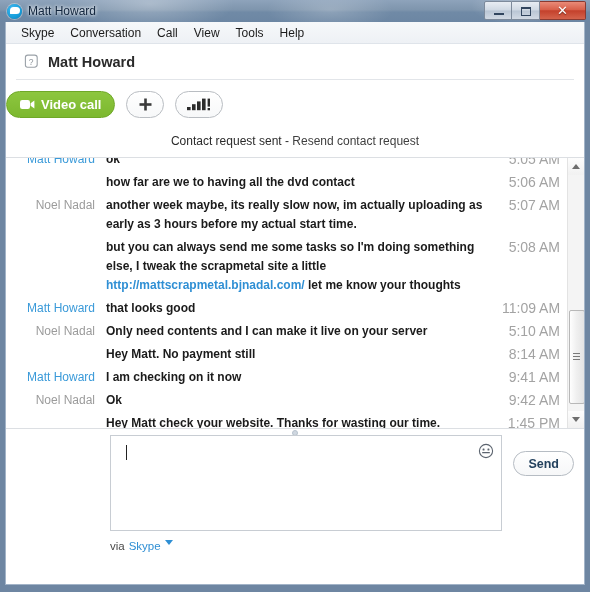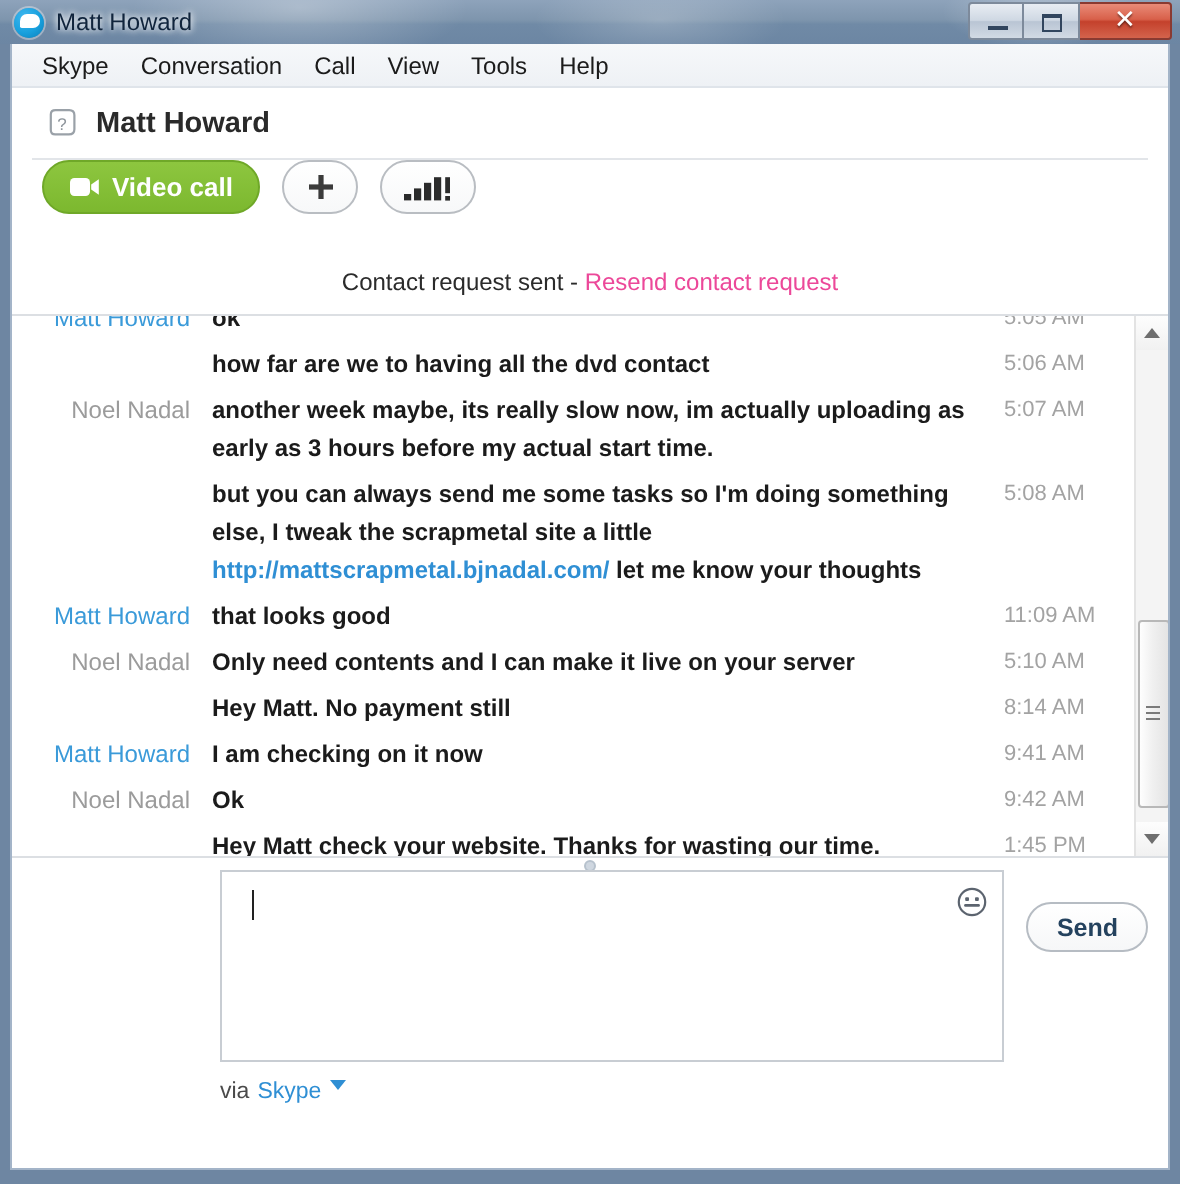--- a/index.html
+++ b/index.html
@@ -171,21 +171,22 @@
   #header-rule {
     height: 1px;
     background: #e2e5e9;
     margin: 0 10px;
   }
 
   
   #actions {
     height: 48px;
     display: flex;
-    padding-left: 15px;
+    align-items: center;
+    padding-left: 0;
     box-sizing: border-box;
     gap: 11px;
     background: #ffffff;
   }
   .gbtn {
     height: 27px;
     border-radius: 14px;
     background: linear-gradient(to bottom, #8dc63f 0%, #7cb82f 100%);
     color: #ffffff;
     font-size: 13px;
@@ -241,21 +242,21 @@
 
   
   #request-line {
     text-align: center;
     font-size: 12px;
     color: #2b2b2b;
     padding: 6px 0 9px 0;
     background: #ffffff;
   }
   #request-line a {
-    color: #ec4899;
+    color: #404040;
     text-decoration: none;
     cursor: pointer;
   }
 
   
   #chat-wrap {
     position: relative;
     height: 270px;
     border-top: 1px solid #dcdfe3;
     border-bottom: 1px solid #dcdfe3;
@@ -294,27 +295,27 @@
     font-weight: bold;
   }
   .msg-body a {
     color: #2f8fd4;
     text-decoration: none;
     cursor: pointer;
   }
   .msg-time {
     width: 64px;
     flex: none;
-    font-size: 11px;
+    font-size: 14px;
     line-height: 19px;
     color: #a3a3a3;
     white-space: nowrap;
     padding-right: 6px;
     box-sizing: border-box;
-    text-align: left;
+    text-align: right;
   }
 
   
   #chat-scrollbar {
     position: absolute;
     right: 0; top: 0;
     width: 17px;
     height: 100%;
     background: #f4f4f4;
     border-left: 1px solid #e3e3e3;

